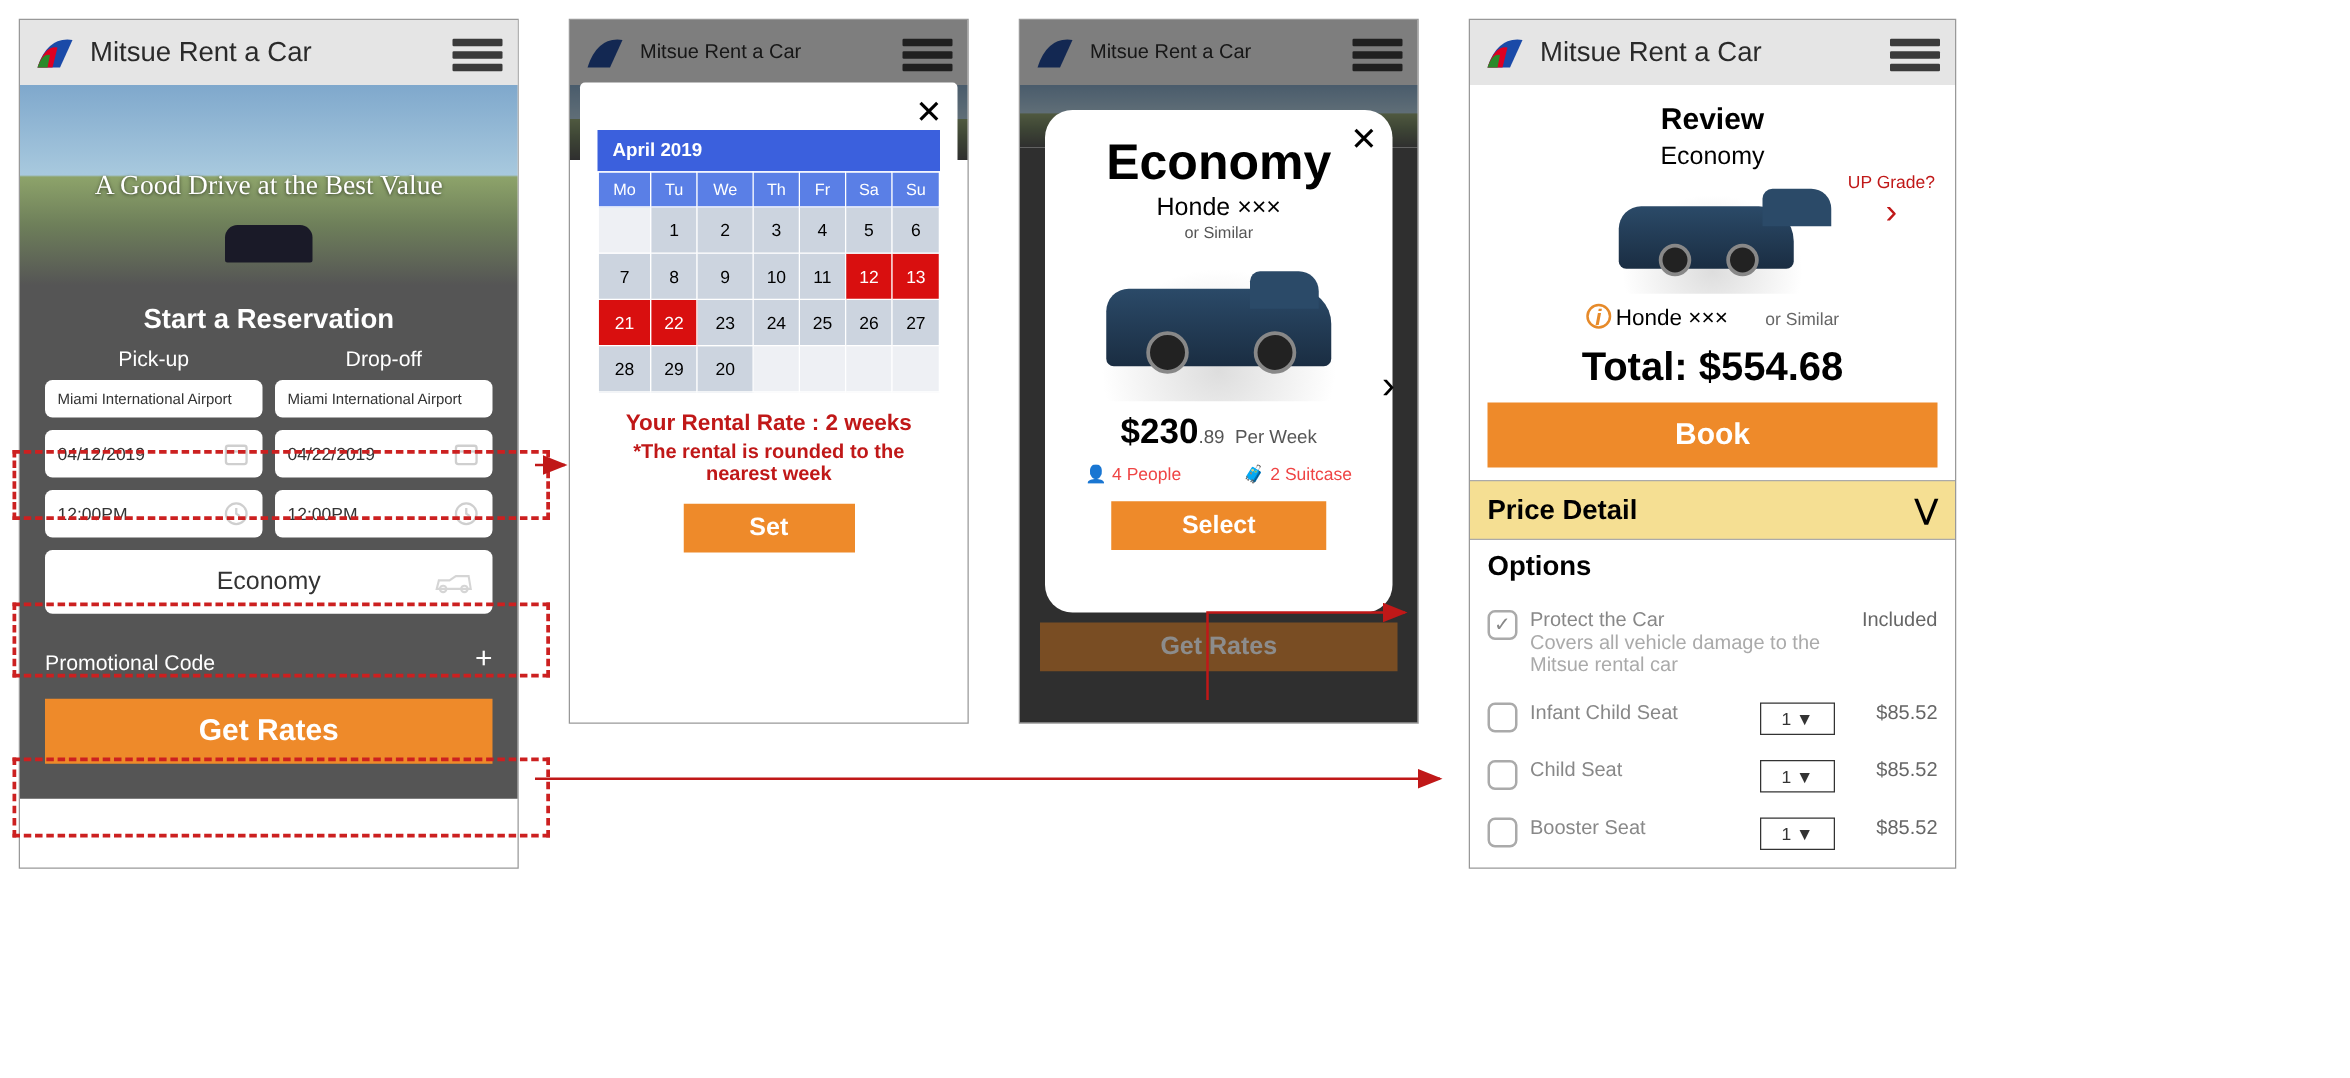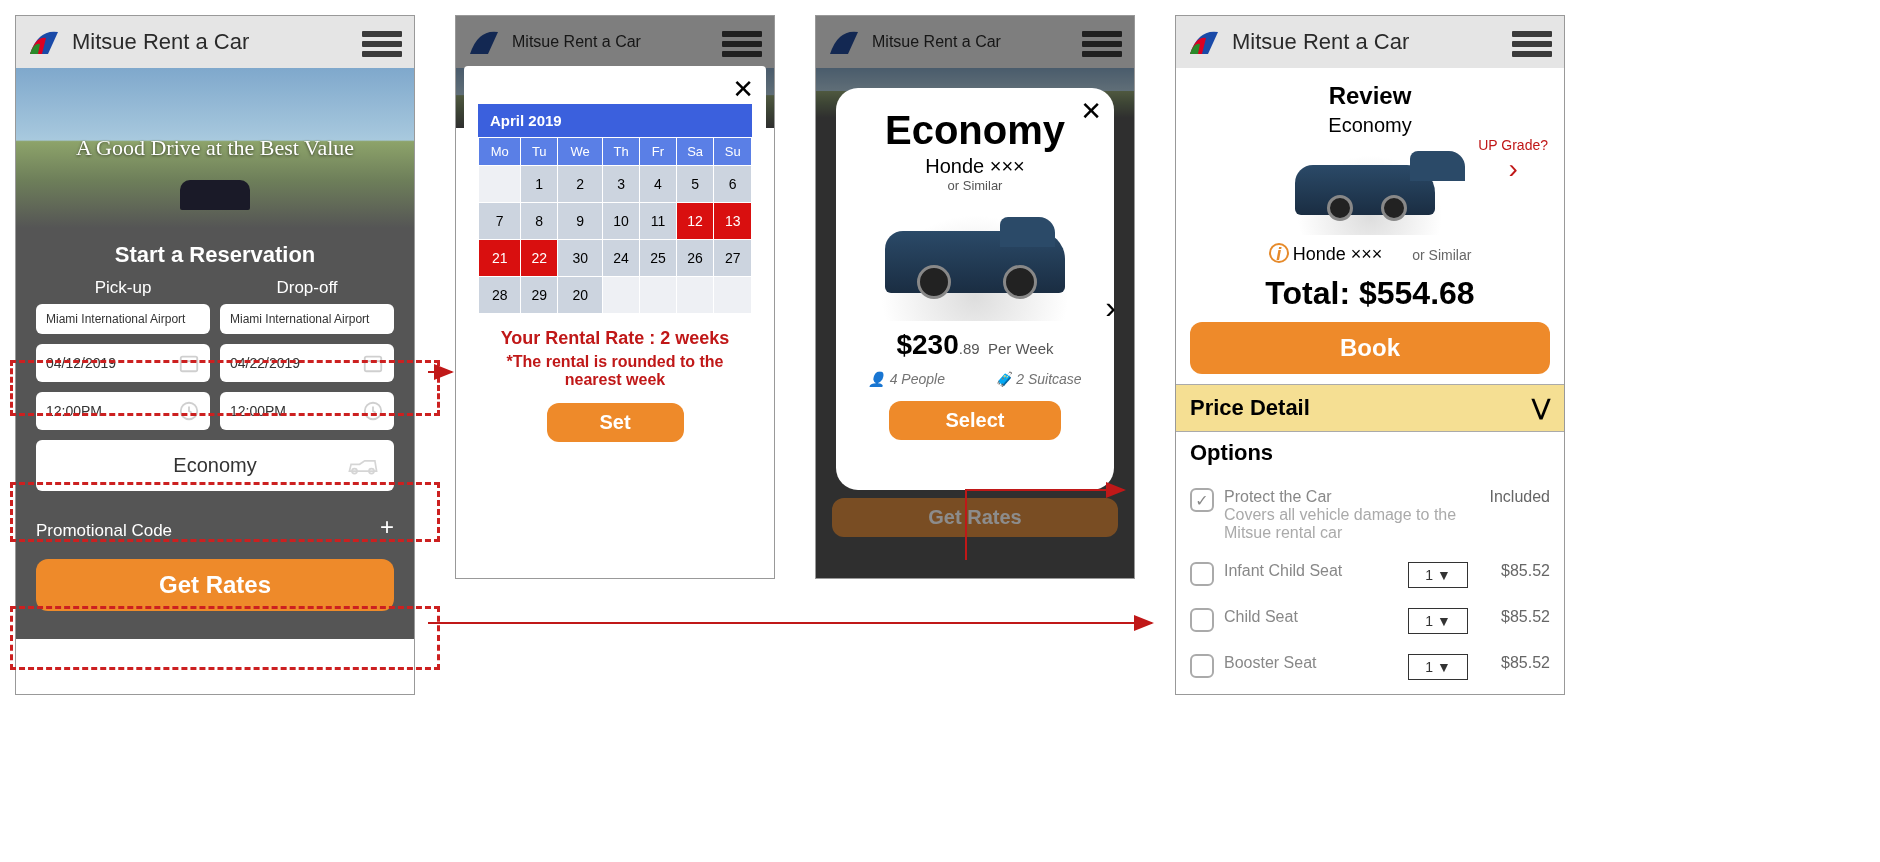--- a/index.html
+++ b/index.html
@@ -20,21 +20,21 @@
 .two-col { display: flex; gap: 10px; }
 .col { flex: 1; text-align: center; }
 .col-label { font-size: 17px; margin-bottom: 6px; display: block; }
 .field { background: #fff; color: #333; border-radius: 6px; padding: 8px 10px; margin-bottom: 10px; display: flex; align-items: center; justify-content: space-between; font-size: 14px; }
 .field.wide { font-size: 20px; padding: 14px; justify-content: center; position: relative; }
 .car-icon { position: absolute; right: 14px; }
 .icon-sm { width: 22px; height: 22px; opacity: 0.4; }
 .icon-lg { width: 34px; height: 24px; opacity: 0.4; }
 .promo-row { display: flex; align-items: flex-end; padding: 12px 0 18px; font-size: 17px; }
 .plus { margin-left: auto; font-size: 24px; font-weight: 300; }
-.btn-orange { background: #ee8a2a; color: #fff; border: none; border-radius: 12px; padding: 12px; font-size: 24px; font-weight: bold; width: 100%; cursor: pointer; }
+.btn-orange { background: #ee8a2a; color: #fff; border: none; border-radius: 0; padding: 12px; font-size: 24px; font-weight: bold; width: 100%; cursor: pointer; }
 .btn-orange.sm { font-size: 20px; padding: 8px; text-align: center; }
 .dashed { position: absolute; border: 3px dashed #cc2020; pointer-events: none; }
 
 
 .modal { position: absolute; left: 8px; right: 8px; top: 50px; bottom: 20px; background: #fff; border-radius: 4px; padding: 14px; }
 .close-x { position: absolute; right: 12px; top: 8px; font-size: 26px; cursor: pointer; }
 .cal-title { background: #3b60dd; color: #fff; padding: 8px 12px; font-size: 15px; font-weight: bold; margin-top: 24px; }
 .cal { width: 100%; border-collapse: collapse; }
 .cal th { background: #5a7fe6; color: #fff; font-size: 13px; font-weight: normal; padding: 6px 0; border: 1px solid #fff; }
 .cal td { text-align: center; padding: 10px 0; font-size: 14px; border: 1px solid #fff; background: #ccd4df; }
@@ -48,21 +48,21 @@
 .car-title { font-size: 40px; font-weight: bold; margin-top: 4px; }
 .car-sub { font-size: 20px; margin-top: 2px; }
 .car-sim { font-size: 13px; color: #555; }
 .car-img { width: 220px; height: 120px; margin: 8px auto; background: radial-gradient(ellipse at 50% 80%, #ddd 0%, transparent 60%); position: relative; }
 .car-body { position: absolute; left: 20px; top: 30px; width: 180px; height: 62px; background: linear-gradient(#2b4a68, #1a2d42); border-radius: 18px 28px 6px 6px; }
 .car-body::before { content:''; position:absolute; left:115px; top:-14px; width:55px; height:30px; background:#2b4a68; border-radius:8px 16px 0 0; }
 .wheel { position: absolute; width: 34px; height: 34px; background: #222; border-radius: 50%; bottom: -6px; border: 3px solid #888; }
 .wheel.w1 { left: 32px; } .wheel.w2 { right: 28px; }
 .price { font-size: 28px; font-weight: 600; margin: 6px 0; }
 .price small { font-size: 15px; font-weight: normal; color: #555; }
-.capacity { color: #737373; font-size: 14px; display: flex; justify-content: center; gap: 50px; margin: 10px 0 14px; font-style: italic; }
+.capacity { color: #ef4444; font-size: 14px; display: flex; justify-content: center; gap: 50px; margin: 10px 0 14px; }
 .chev { position: absolute; right: -2px; top: 50%; font-size: 32px; cursor: pointer; }
 
 
 .review { padding: 10px 14px; text-align: center; }
 .review h2 { font-size: 24px; margin-top: 4px; }
 .review-sub { font-size: 20px; margin-top: 4px; }
 .upgrade { color: #c01818; font-size: 14px; position: absolute; right: 16px; }
 .upgrade-chev { font-size: 28px; display: block; }
 .total { font-size: 32px; font-weight: bold; margin: 10px 0; }
 .info-i { display: inline-block; width: 20px; height: 20px; border: 2px solid #e68a2a; border-radius: 50%; color: #e68a2a; font-weight: bold; font-style: italic; line-height: 18px; margin-right: 4px; }
@@ -210,21 +210,21 @@
             <td>8</td>
             <td>9</td>
             <td>10</td>
             <td>11</td>
             <td class="sel">12</td>
             <td class="sel">13</td>
           </tr>
           <tr>
             <td class="sel">21</td>
             <td class="sel">22</td>
-            <td>30</td>
+            <td>23</td>
             <td>24</td>
             <td>25</td>
             <td>26</td>
             <td>27</td>
           </tr>
           <tr>
             <td>28</td>
             <td>29</td>
             <td>20</td>
             <td class="empty"></td>

